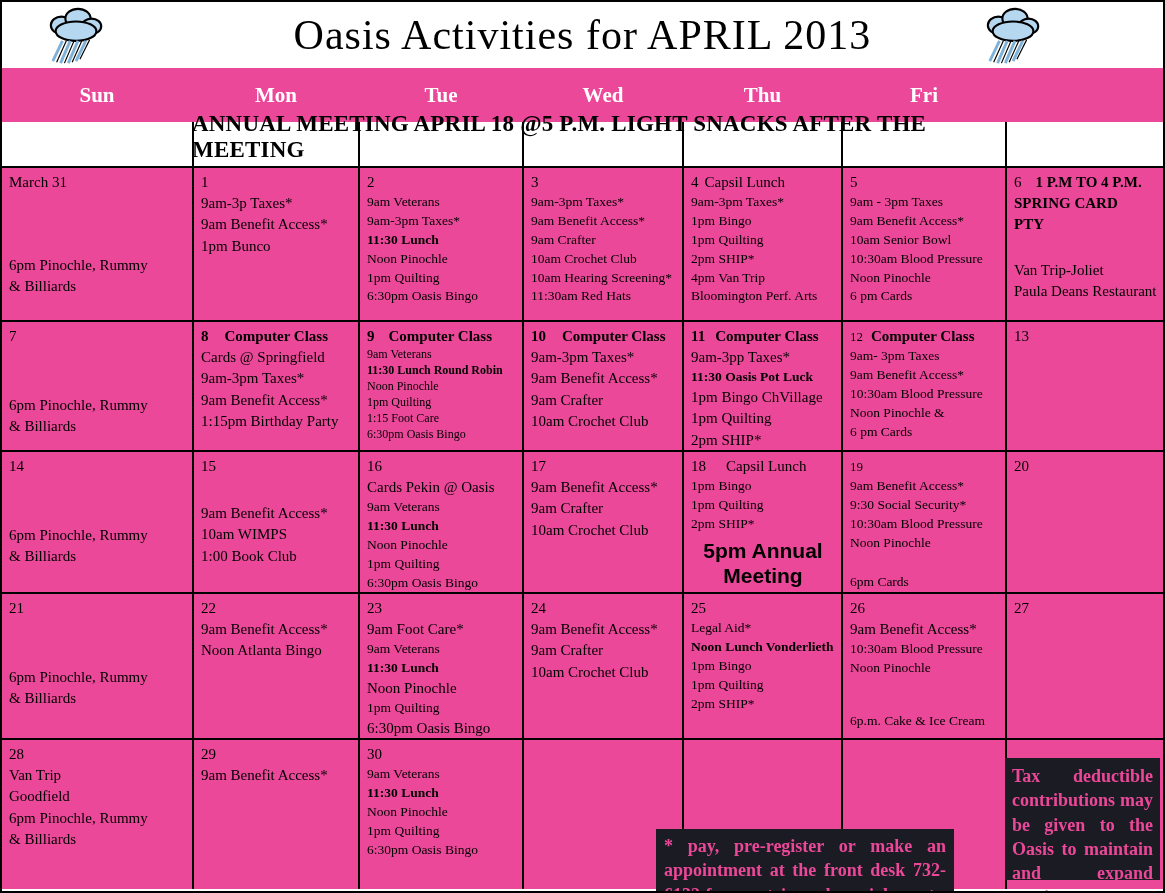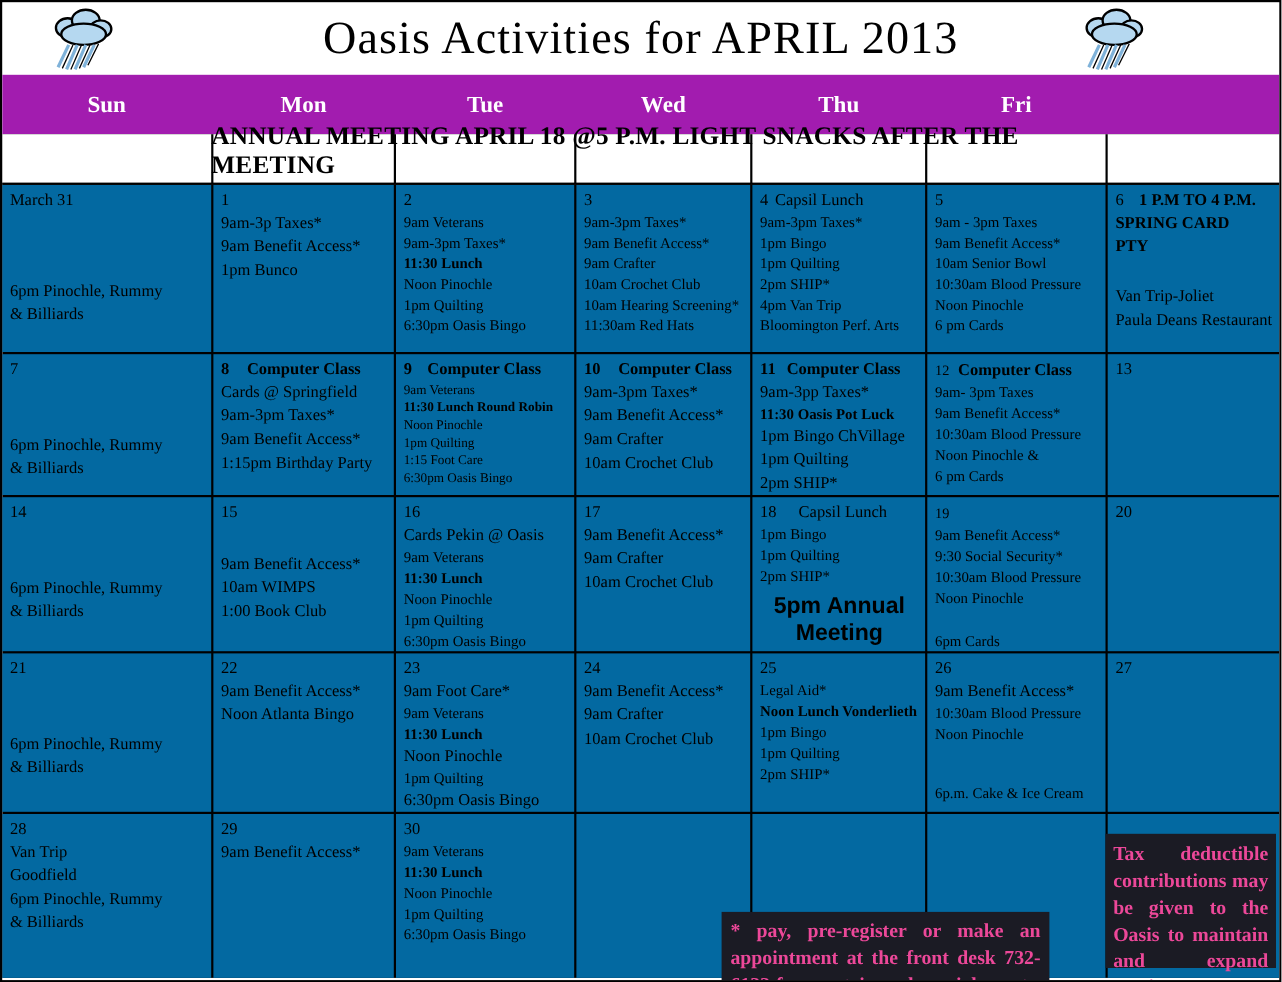--- a/index.html
+++ b/index.html
@@ -8,36 +8,36 @@
     position:relative;font-family:"Liberation Serif", serif;color:#000;background:#fff;
     overflow:hidden;
   }
   
   .titlebar{height:66px;position:relative;display:flex;align-items:center;justify-content:center;}
   .titlebar h1{margin:0;font-size:42px;font-weight:normal;letter-spacing:1px;font-family:"Liberation Serif",serif;}
   .cloud{position:absolute;top:3px;}
   .cloud.left{left:38px;}
   .cloud.right{right:112px;}
   
-  .daybar{height:54px;background:#a21caf;display:grid;
+  .daybar{height:54px;background:#ec4899;display:grid;
     grid-template-columns:190px 164px 162px 158px 157px 162px 156px;column-gap:2px;text-align:center;}
   .daybar div{color:#fff;font-weight:bold;font-size:21px;display:flex;align-items:center;justify-content:center;}
   
   .bannerrow{height:44px;background:#000;display:grid;
     grid-template-columns:190px 164px 162px 158px 157px 162px 156px;column-gap:2px;
     border-bottom:2px solid #000;position:relative;}
   .bannerrow .bcell{background:#fff;}
   .bannertext{position:absolute;left:190px;width:815px;top:0;height:44px;
     display:flex;align-items:flex-end;justify-content:center;padding-bottom:3px;box-sizing:border-box;
     font-weight:bold;font-size:23px;letter-spacing:.2px;z-index:2;pointer-events:none;}
   
   .grid{display:grid;background:#000;gap:2px;
     grid-template-columns:190px 164px 162px 158px 157px 162px 156px;
     grid-template-rows:152px 128px 140px 144px 149px;}
-  .cell{background:#0369a1;padding:4px 6px 12px 7px;box-sizing:border-box;overflow:hidden;}
+  .cell{background:#ec4899;padding:4px 6px 12px 7px;box-sizing:border-box;overflow:hidden;}
   .head{font-size:15px;line-height:21px;white-space:nowrap;}
   .daynum{font-size:15px;}
   .daynum.sm{font-size:13px;}
   .b{font-weight:bold;}
   .headx{margin-left:8px;}
   .line{line-height:1.42;}
   .line.n{font-size:15px;}
   .line.s{font-size:13.5px;line-height:1.4;}
   .line.xs{font-size:12px;line-height:1.33;}
   .line.big{font-family:"Liberation Sans",sans-serif;font-weight:bold;font-size:21px;

